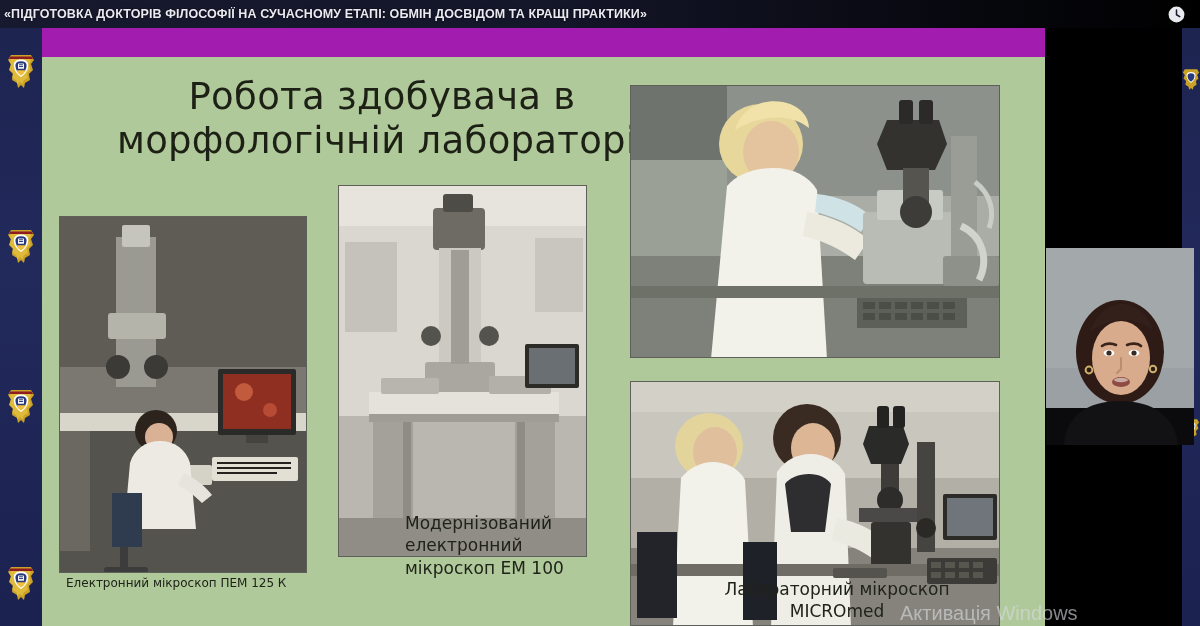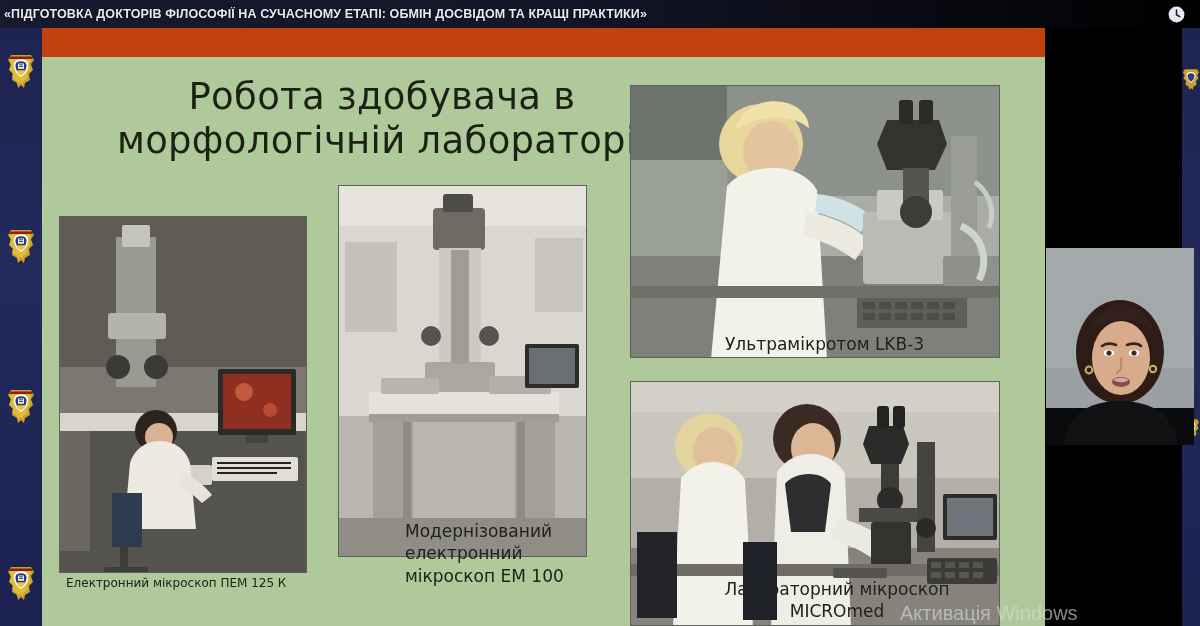--- a/index.html
+++ b/index.html
@@ -9,21 +9,21 @@
     height: 626px;
     overflow: hidden;
     background: #000;
     font-family: "Liberation Sans", sans-serif;
   }
 
   #app {
     position: relative;
     width: 1200px;
     height: 626px;
-    background: #c2410c;
+    background: #a21caf;
   }
 
   
   .titlebar {
     position: absolute;
     left: 0; top: 0;
     width: 1200px; height: 28px;
     background: linear-gradient(90deg,#17192e 0%, #14162a 45%, #0b0c16 70%, #000000 100%);
     display: flex;
     align-items: center;
@@ -108,21 +108,21 @@
   .caption {
     position: absolute;
     color: #20231a;
     font-family: "DejaVu Sans", sans-serif;
     font-size: 17px;
     line-height: 1.32;
     white-space: pre-line;
     z-index: 12;
   }
   #cap-pem   { left: 24px;  top: 519px; font-size: 12px; }
-  #cap-em100 { left: 363px; top: 455px; font-size: 17px; margin-top: 8px; }
+  #cap-em100 { left: 363px; top: 455px; font-size: 17px; }
   #cap-lkb   { left: 683px; top: 276px; font-size: 17px; }
   #cap-micro { left: 645px; top: 521px; font-size: 17px; text-align: center; width: 300px;}
 
   
   .webcam {
     position: absolute;
     left: 1046px; top: 248px;
     width: 148px; height: 197px;
     background: #8e9399;
     overflow: hidden;
@@ -426,21 +426,20 @@
         <rect x="312" y="112" width="54" height="46" fill="#2c2b28" rx="2"></rect>
         <rect x="316" y="116" width="46" height="38" fill="#6f757a"></rect>
 
         <rect x="6" y="150" width="40" height="86" fill="#22242a"></rect>
         <rect x="112" y="160" width="34" height="78" fill="#1f2128"></rect>
 
         <rect x="202" y="186" width="54" height="10" fill="#55534d" rx="2"></rect>
       </svg>
     </div>
 
-    <div class="caption" id="cap-lkb">Ультрамікротом  LKB-3</div>
 
     <div class="caption" id="cap-em100">Модернізований
 електронний
 мікроскоп ЕМ 100</div>
 
     <div class="caption" id="cap-pem">Електронний мікроскоп ПЕМ 125 К</div>
 
     <div class="caption" id="cap-micro">Лабораторний мікроскоп MICROmed
 SEO SCAN з фотокамерою</div>
   </div>

